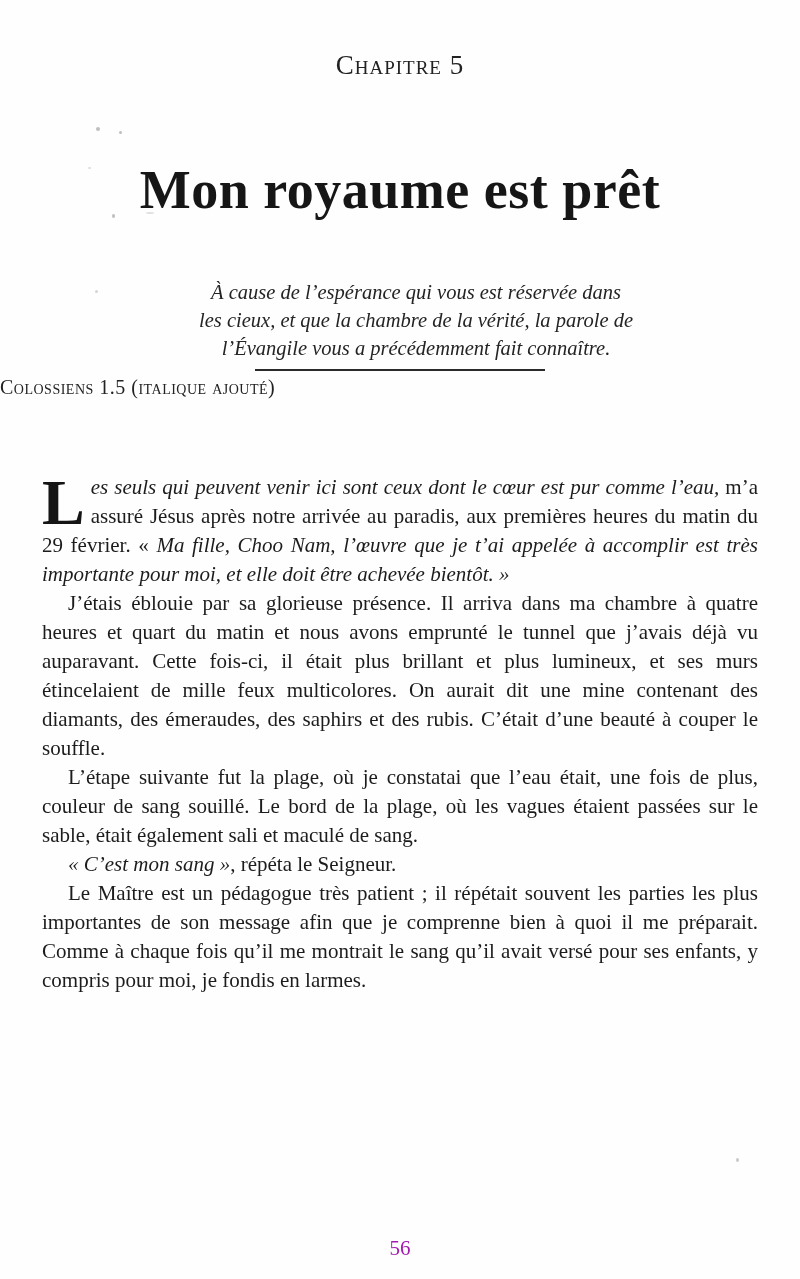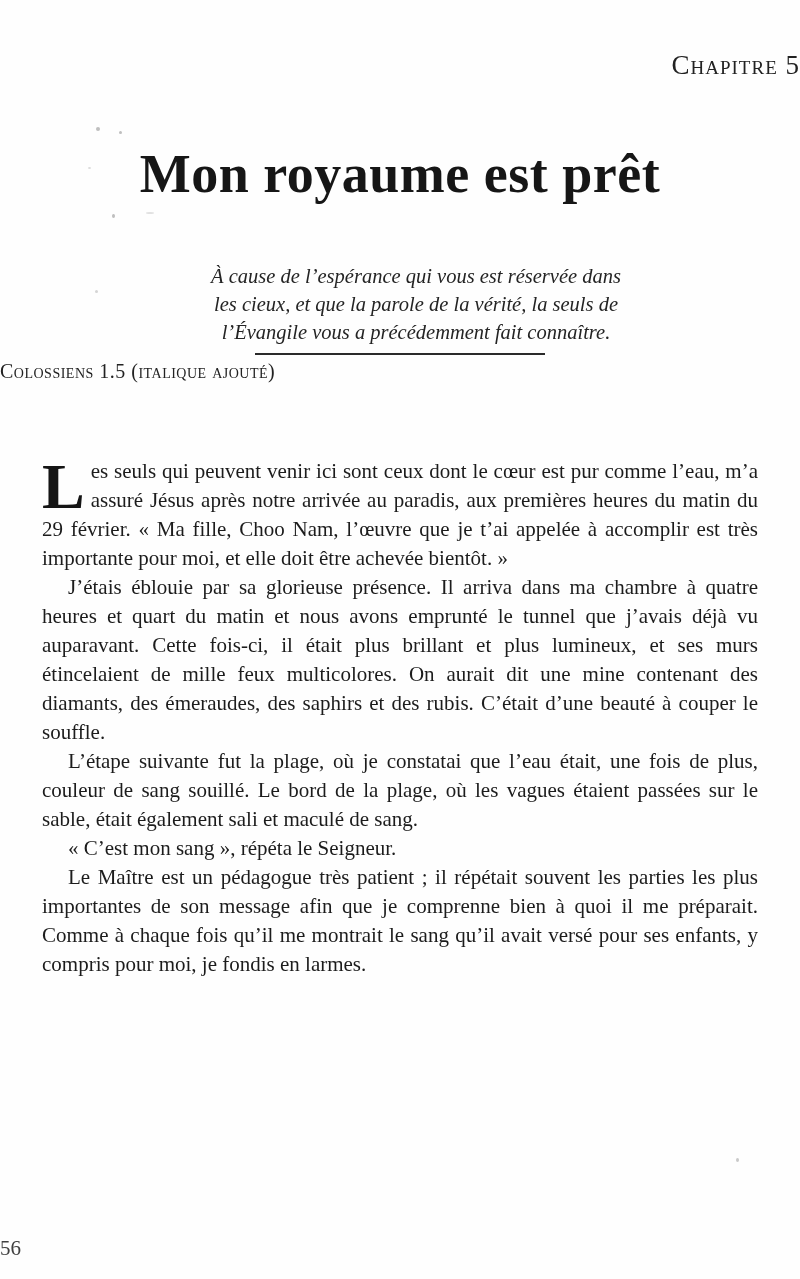--- a/index.html
+++ b/index.html
@@ -11,28 +11,28 @@
     position: relative;
     overflow: hidden;
   }
   .page {
     width: 800px; height: 1279px;
     box-sizing: border-box;
     padding-top: 50px;
     position: relative;
   }
   .chapter-heading {
-    text-align: right;
+    text-align: center;
     font-variant: small-caps;
     font-size: 27px;
     letter-spacing: 1px;
     color: #222;
   }
   .book-title {
-    margin-top: 64px;
+    margin-top: 80px;
     text-align: center;
     font-size: 54px;
     font-weight: 700;
     letter-spacing: 0.5px;
     color: #161616;
     line-height: 1.1;
   }
   .epigraph {
     margin-top: 58px;
     text-align: center;
@@ -67,47 +67,48 @@
   .body-text p { margin: 0; }
   .body-text p.indent { text-indent: 26px; }
   .dropcap {
     float: left;
     font-size: 64px;
     line-height: 52px;
     font-weight: 700;
     padding: 4px 6px 0 0;
     color: #151515;
   }
-  .it { }
+  .it { font-style: italic; }
   .page-number {
     position: absolute;
     left: 0; right: 0;
     top: 1236px;
+    text-align: center;
     font-size: 21px;
-    color: #404040;
+    color: #a21caf;
   }
   .artifact {
     position: absolute;
     background: #8a8a8a;
     border-radius: 50%;
     opacity: 0.55;
   }
 </style>
 </head>
 <body>
 
 <div class="page">
 
   <div class="chapter-heading">Chapitre 5</div>
 
   <h1 class="book-title" style="margin-bottom:0;">Mon royaume est prêt</h1>
 
   <div class="epigraph">
     <div>À cause de l’espérance qui vous est réservée dans</div>
-    <div>les cieux, et que la parole de la vérité, la seuls de</div>
+    <div>les cieux, et que la chambre de la vérité, la parole de</div>
     <div>l’Évangile vous a précédemment fait connaître.</div>
   </div>
   <hr class="epigraph-rule">
   <div class="epigraph-source">Colossiens 1.5 (italique ajouté)</div>
 
   <div class="body-text">
     <p>
       <span class="dropcap">L</span><span class="it">es seuls qui peuvent venir ici sont ceux dont le cœur est pur comme l’eau, </span><span>m’a assuré Jésus après notre arrivée au paradis, aux premières heures du matin du 29 février. « </span><span class="it">Ma fille, Choo Nam, l’œuvre que je t’ai appelée à accomplir est très importante pour moi, et elle doit être achevée bientôt. »</span>
     </p>
     <p class="indent">

